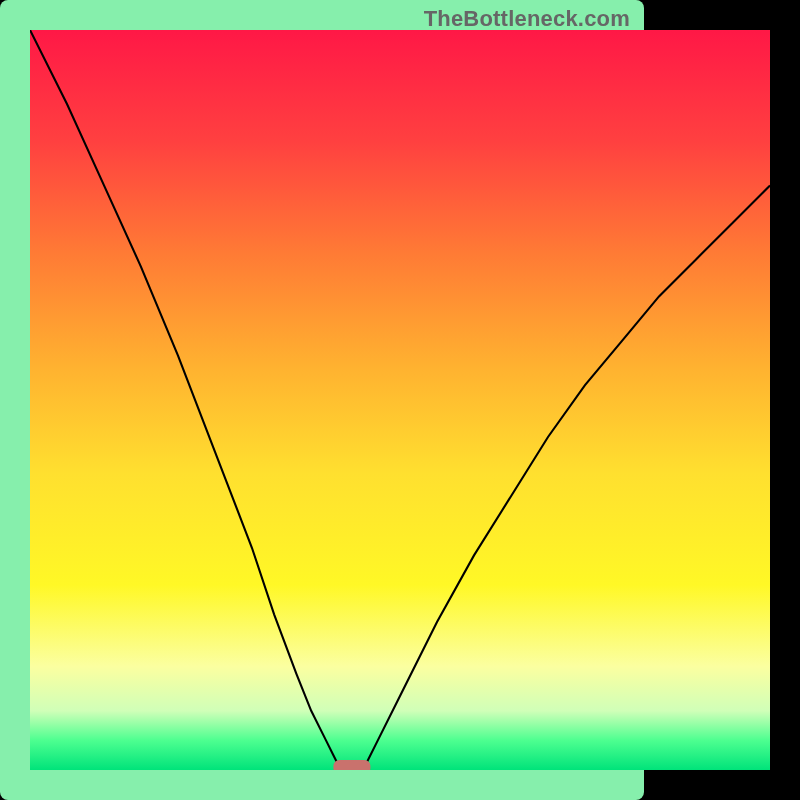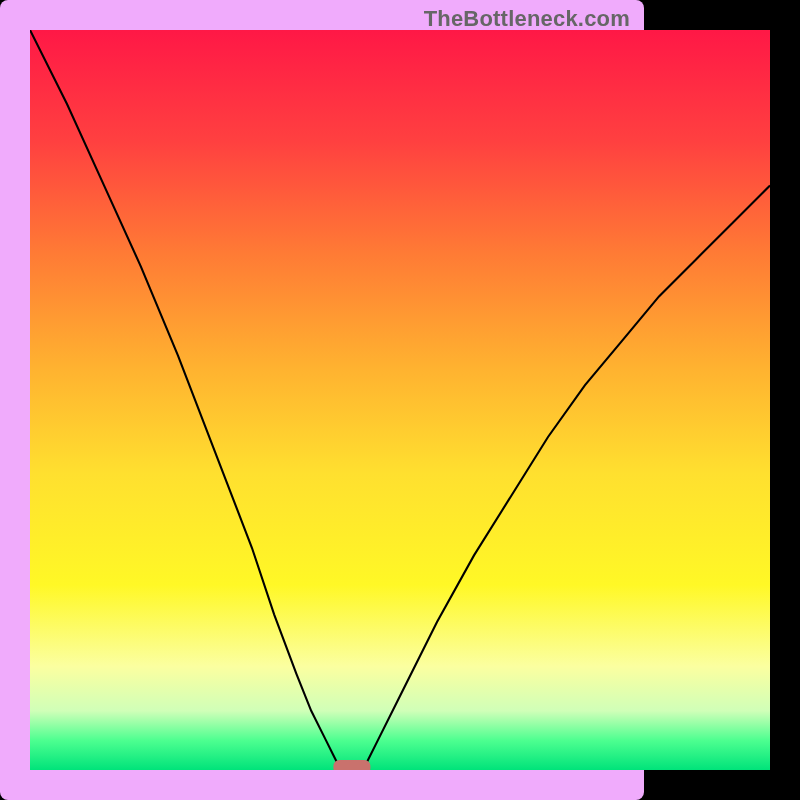--- a/index.html
+++ b/index.html
@@ -1,21 +1,21 @@
 <!DOCTYPE html>
 <html><head>
 <meta charset="utf-8">
 <style>
   * { margin: 0; padding: 0; box-sizing: border-box; }
   html, body { width: 800px; height: 800px; overflow: hidden; background: #000; }
   .frame {
     position: relative;
     width: 644px;
     height: 800px;
-    background: #f0abfc;
+    background: #86efac;
     border-radius: 8px;
   }
   .plot-area {
     position: absolute;
     left: 30px;
     top: 30px;
     width: 740px;
     height: 740px;
     background: linear-gradient(
       to bottom,

